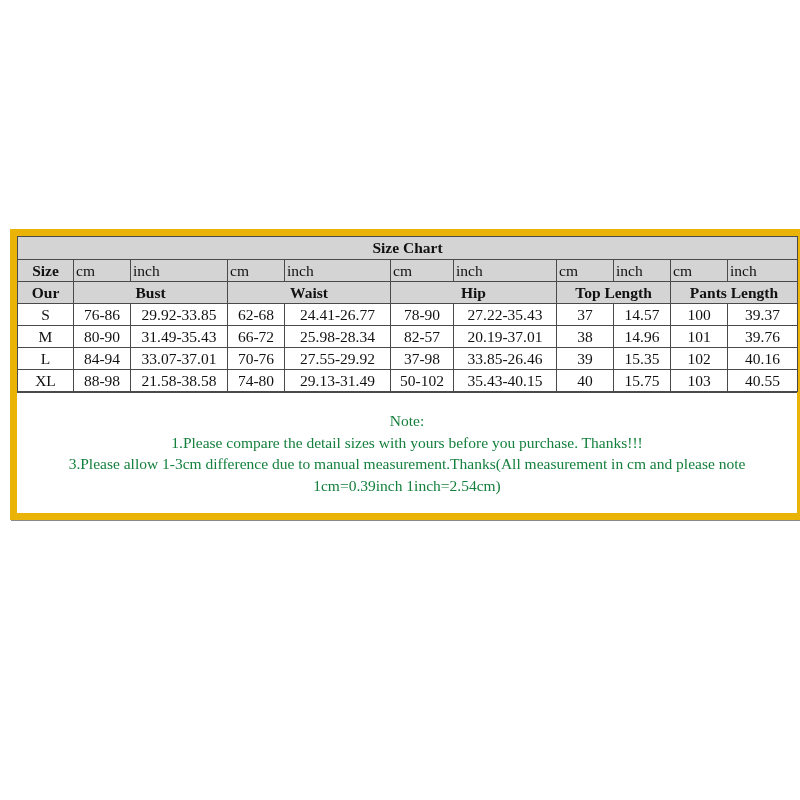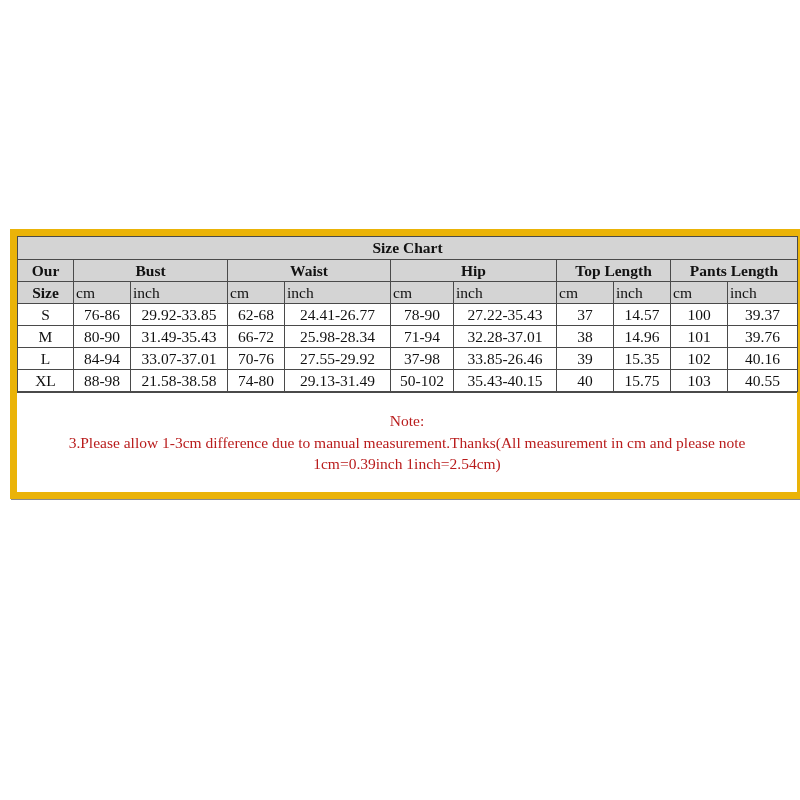--- a/index.html
+++ b/index.html
@@ -5,21 +5,21 @@
   html, body { margin:0; padding:0; background:#ffffff; }
   body { width:800px; height:800px; position:relative; overflow:hidden; font-family:"Liberation Serif", "DejaVu Serif", serif; color:#111; }
   .chart { position:absolute; left:10px; top:229px; width:780px; border:7px solid #eab308; box-shadow: 1px 1px 0 #8a8a8a; }
   table { border-collapse:collapse; width:100%; table-layout:fixed; }
   td, th { border:1px solid #4a4a4a; padding:0; font-size:15.5px; line-height:20px; height:21px; }
   .title-row td { background:#d4d4d4; text-align:center; font-weight:bold; height:22px; }
   .head td { background:#d4d4d4; font-weight:bold; text-align:center; }
   .unit td { background:#d4d4d4; font-weight:normal; text-align:left; padding-left:2px; }
   .unit td.sizehdr { font-weight:bold; text-align:center; padding-left:0; }
   .data td { text-align:center; background:#ffffff; }
-  .notes { border-top:1px solid #4a4a4a; text-align:center; color:#b91c1c; font-size:15.5px; line-height:21.5px; padding:17px 8px 17px 8px; }
+  .notes { border-top:1px solid #4a4a4a; text-align:center; color:#15803d; font-size:15.5px; line-height:21.5px; padding:17px 8px 17px 8px; }
   .notes div { margin:0; }
 </style>
 </head>
 <body>
 
 <div class="chart">
   <table>
     <colgroup>
       <col style="width:56px">
         <col style="width:57px">
@@ -30,62 +30,62 @@
       <col style="width:103px">
         <col style="width:57px">
         <col style="width:57px">
       <col style="width:57px">
         <col style="width:70px">
     </colgroup>
     <tbody>
         <tr class="title-row">
       <td colspan="11">Size Chart</td>
     </tr>
-    <tr class="head">
-      <td>Our</td>
-      <td colspan="2">Bust</td>
-      <td colspan="2">Waist</td>
-      <td colspan="2">Hip</td>
-      <td colspan="2">Top Length</td>
-      <td colspan="2">Pants Length</td>
-    </tr>
     <tr class="head unit">
       <td class="sizehdr">Size</td>
       <td>cm</td>
       <td>inch</td>
       <td>cm</td>
       <td>inch</td>
       <td>cm</td>
       <td>inch</td>
       <td>cm</td>
       <td>inch</td>
       <td>cm</td>
       <td>inch</td>
+    </tr>
+    <tr class="head">
+      <td>Our</td>
+      <td colspan="2">Bust</td>
+      <td colspan="2">Waist</td>
+      <td colspan="2">Hip</td>
+      <td colspan="2">Top Length</td>
+      <td colspan="2">Pants Length</td>
     </tr>
     <tr class="data">
       <td>S</td>
       <td>76-86</td>
       <td>29.92-33.85</td>
       <td>62-68</td>
       <td>24.41-26.77</td>
       <td>78-90</td>
       <td>27.22-35.43</td>
       <td>37</td>
       <td>14.57</td>
       <td>100</td>
       <td>39.37</td>
     </tr>
     <tr class="data">
       <td>M</td>
       <td>80-90</td>
       <td>31.49-35.43</td>
       <td>66-72</td>
       <td>25.98-28.34</td>
-      <td>71-94</td>
-      <td>32.28-37.01</td>
+      <td>82-57</td>
+      <td>20.19-37.01</td>
       <td>38</td>
       <td>14.96</td>
       <td>101</td>
       <td>39.76</td>
     </tr>
     <tr class="data">
       <td>L</td>
       <td>84-94</td>
       <td>33.07-37.01</td>
       <td>70-76</td>
@@ -107,15 +107,16 @@
       <td>35.43-40.15</td>
       <td>40</td>
       <td>15.75</td>
       <td>103</td>
       <td>40.55</td>
     </tr>
   </tbody>
     </table>
   <div class="notes">
     <div>Note:</div>
+    <div>1.Please compare the detail sizes with yours before you purchase. Thanks!!!</div>
     <div>3.Please allow 1-3cm difference due to manual measurement.Thanks(All measurement in cm and please note 1cm=0.39inch 1inch=2.54cm)</div>
   </div>
 </div>
 
 </body></html>

